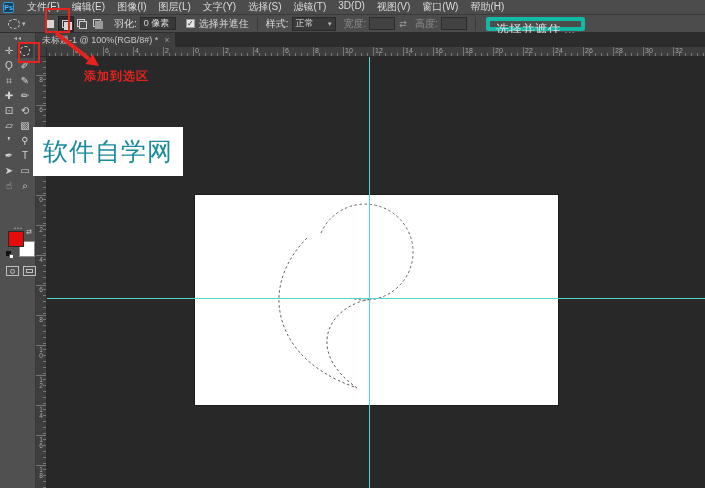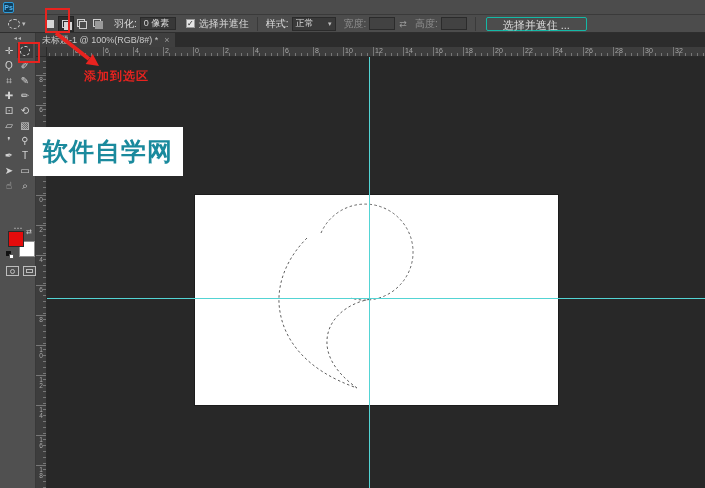--- a/index.html
+++ b/index.html
@@ -32,22 +32,22 @@
   .opt-label.dim{color:#8f8f8f;}
   .opt-field{height:13px;background:#383838;border:1px solid #2b2b2b;color:#d8d8d8;
              font-size:9px;display:flex;align-items:center;padding:0 3px;margin-left:3px;}
   .checkbox{width:9px;height:9px;background:#e6e6e6;border:1px solid #9a9a9a;margin-left:10px;
             font-size:8px;line-height:8px;color:#222;display:flex;align-items:center;justify-content:center;}
   .dropdown{width:44px;height:14px;background:#3a3a3a;border:1px solid #2b2b2b;color:#d8d8d8;
             font-size:9px;display:flex;align-items:center;justify-content:space-between;
             padding:0 3px;margin-left:3px;}
   .vsep{width:1px;height:14px;background:#3a3a3a;margin-left:8px;}
   .swap-icon{font-size:9px;color:#9a9a9a;margin-left:4px;}
-  #select-mask-btn{height:14px;border:1px solid #14b8a6;border-radius:2px;background:none;
-                   color:#dcdcdc;font-size:11px;padding:0 16px;margin-left:10px;white-space:nowrap;}
+  #select-mask-btn{height:14px;border:4px solid #14b8a6;border-radius:2px;background:none;
+                   color:#dcdcdc;font-size:13px;padding:0 6px;margin-left:10px;white-space:nowrap;}
 
   
   #toolbar{position:absolute;left:0;top:33px;width:36px;height:455px;background:#505050;
            border-right:1px solid #393939;}
   #toolbar-collapse{position:absolute;left:0;top:1px;width:36px;text-align:center;
                     font-size:6px;color:#b5b5b5;letter-spacing:1px;}
   #tools{position:absolute;left:1px;top:10px;width:32px;display:grid;
          grid-template-columns:16px 16px;grid-auto-rows:15px;}
   .tool{display:flex;align-items:center;justify-content:center;font-size:10px;color:#d2d2d2;}
   .tool.selected{background:#3b3b3b;}
@@ -85,36 +85,49 @@
         word-break:break-all;text-align:center;}
 
   
   #canvas{position:absolute;background:#ffffff;box-shadow:0 0 0 1px #1c1c1c;}
   #overlay-svg{position:absolute;left:0;top:0;width:705px;height:488px;pointer-events:none;}
   .guide{position:absolute;background:#53d4d4;}
 
   
   #watermark{position:absolute;left:33px;top:127px;width:150px;height:49px;background:#ffffff;
              display:flex;flex-direction:column;align-items:center;justify-content:center;}
-  #wm-line1{font-size:25px;font-weight:bold;line-height:27px;letter-spacing:1px;}
+  #wm-line1{font-size:25px;font-weight:normal;line-height:27px;letter-spacing:1px;}
   #wm-line2{font-size:12px;font-weight:bold;line-height:14px;letter-spacing:1px;}
 
   
   .red-box{position:absolute;border:2px solid #e8231f;}
   #anno-label{position:absolute;left:84px;top:68px;font-size:12px;font-weight:bold;
               color:#e8231f;letter-spacing:1px;white-space:nowrap;}
   #arrow-svg{position:absolute;left:0;top:0;width:705px;height:488px;pointer-events:none;}
 </style>
 </head>
 <body>
 
 <div id="app">
 
   <div id="menubar">
     <div id="ps-logo">Ps</div>
+    <div id="menu-items" style="display:flex;">
+        <span class="menu-item">文件(F)</span>
+        <span class="menu-item">编辑(E)</span>
+        <span class="menu-item">图像(I)</span>
+        <span class="menu-item">图层(L)</span>
+        <span class="menu-item">文字(Y)</span>
+        <span class="menu-item">选择(S)</span>
+        <span class="menu-item">滤镜(T)</span>
+        <span class="menu-item">3D(D)</span>
+        <span class="menu-item">视图(V)</span>
+        <span class="menu-item">窗口(W)</span>
+        <span class="menu-item">帮助(H)</span>
+      </div>
   </div>
 
   <div id="optionsbar">
     <div id="tool-preset">
       <span class="dash-ellipse"></span>
       <span class="caret">▾</span>
     </div>
     <div class="mode-group">
       <div class="mode-btn">
         <span class="sq solo"></span>

